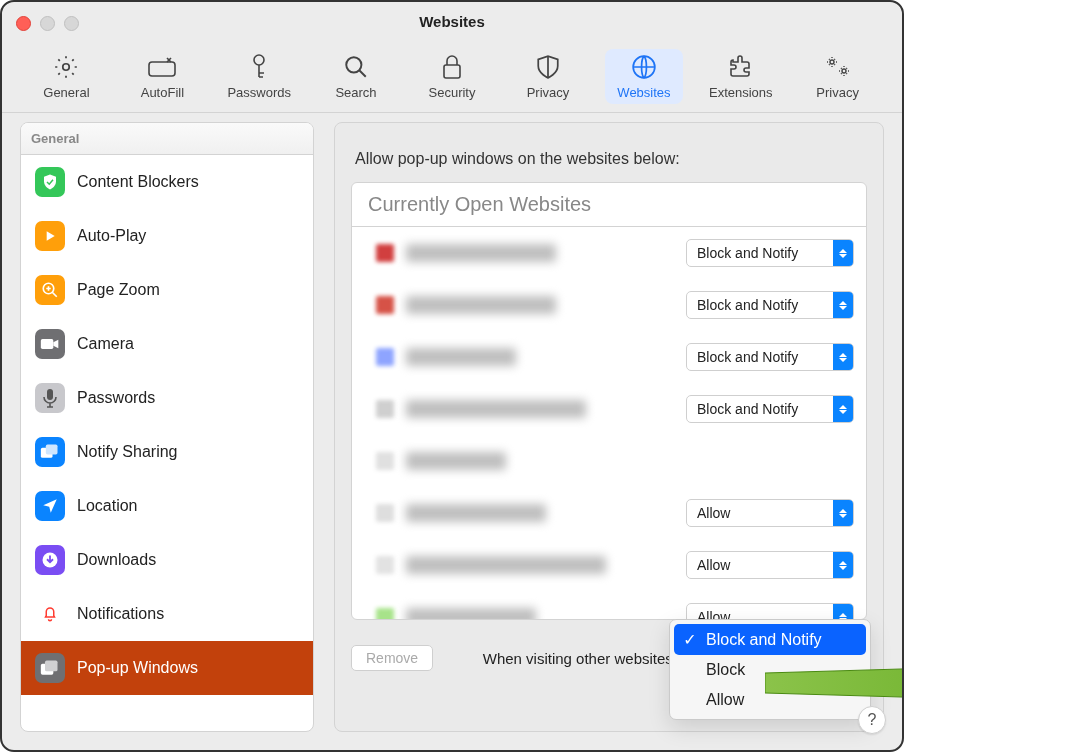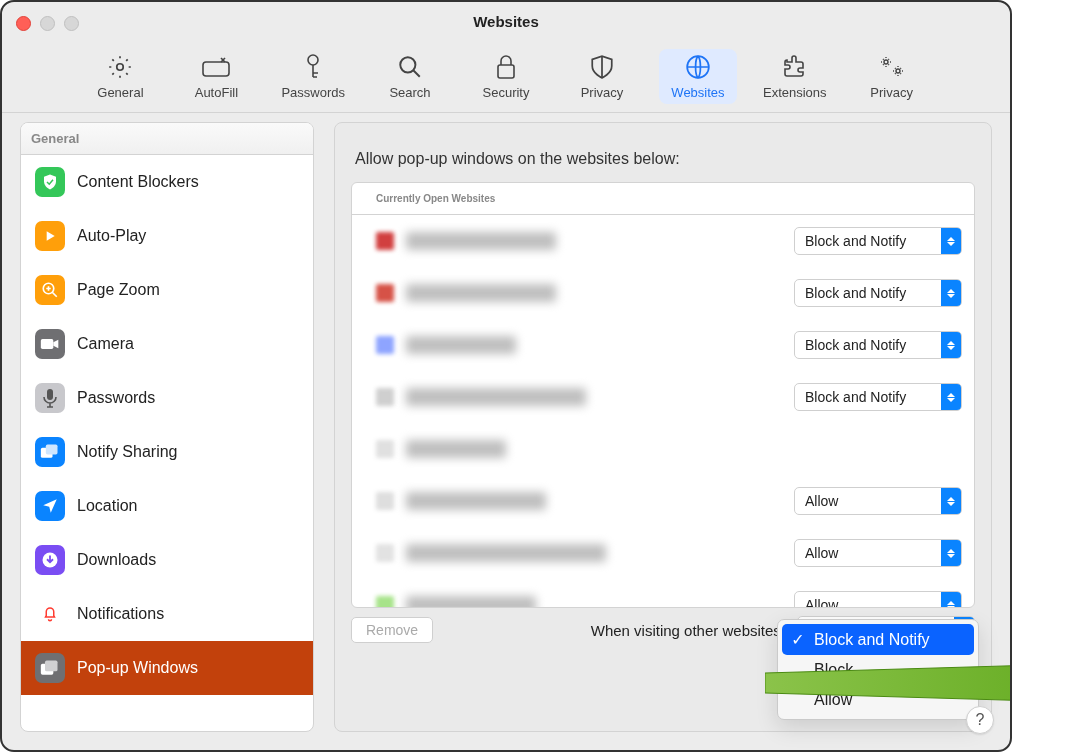--- a/index.html
+++ b/index.html
@@ -2,21 +2,21 @@
 <html><head>
 <meta charset="utf-8">
 <style>
   :root{
     --bg:#ececec; --panel:#f3f3f3; --panel-inner:#eaeaea; --border:#d3d3d3;
     --text:#222; --muted:#8a8a8a; --accent:#1e74f6; --accent2:#0a84ff;
     --white:#ffffff; --shadow:rgba(0,0,0,.12);
   }
   html,body{margin:0;padding:0;height:100%;}
   body{width:1080px;height:752px;font-family:-apple-system,"Helvetica Neue",Arial,sans-serif;color:var(--text);background:#fff;box-sizing:border-box;}
-  .window{width:1012px;height:752px;box-sizing:border-box;border:2px solid #333;border-radius:14px;background:var(--bg);position:relative;overflow:hidden;}
+  .window{width:904px;height:752px;box-sizing:border-box;border:2px solid #333;border-radius:14px;background:var(--bg);position:relative;overflow:hidden;}
   .titlebar{height:38px;display:flex;align-items:center;justify-content:center;position:relative;}
   .traffic{position:absolute;left:14px;top:14px;display:flex;gap:9px;}
   .dot{width:13px;height:13px;border-radius:50%;}
   .dot.red{background:#ff5f57;border:1px solid #e24239;}
   .dot.gray{background:#d7d7d7;border:1px solid #c0c0c0;}
   .title{font-weight:700;font-size:15px;}
   .toolbar{height:72px;display:flex;justify-content:center;align-items:center;gap:18px;padding:0 10px;border-bottom:1px solid var(--border);}
   .tb-item{display:flex;flex-direction:column;align-items:center;justify-content:center;gap:4px;min-width:62px;padding:4px 8px;border-radius:8px;}
   .tb-item .ic{height:28px;display:flex;align-items:center;justify-content:center;color:#444;}
   .tb-item .lbl{font-size:13px;color:#444;}
@@ -28,34 +28,34 @@
   .sidebar{width:292px;border:1px solid var(--border);border-radius:8px;background:var(--white);display:flex;flex-direction:column;overflow:hidden;}
   .sb-head{font-size:13px;color:#888;font-weight:600;padding:8px 10px;background:linear-gradient(#fafafa,#f0f0f0);border-bottom:1px solid var(--border);}
   .sb-list{flex:1;overflow:auto;}
   .sb-item{display:flex;align-items:center;gap:12px;padding:12px 14px;font-size:16px;color:#222;}
   .sb-item.active{background:#c2410c;color:#fff;}
   .sb-ic{width:30px;height:30px;border-radius:7px;display:flex;align-items:center;justify-content:center;color:#fff;flex:0 0 30px;}
 
   .main{flex:1;border:1px solid var(--border);border-radius:8px;background:var(--panel-inner);padding:18px 16px 20px 16px;position:relative;}
   .main h2{margin:9px 0 14px 4px;font-size:16px;font-weight:400;color:#333;}
   .tablebox{background:var(--white);border:1px solid var(--border);border-radius:6px;overflow:hidden;}
-  .tbl-head{font-size:10px;color:#888;font-weight:700;padding:10px 24px;border-bottom:1px solid var(--border);}
+  .tbl-head{font-size:20px;color:#888;font-weight:400;padding:10px 16px;border-bottom:1px solid var(--border);}
   .rows{max-height:392px;overflow:auto;}
   .row{display:flex;align-items:center;justify-content:space-between;padding:6px 12px 6px 24px;min-height:40px;}
   .site{display:flex;align-items:center;gap:12px;min-width:0;flex:1;}
   .favicon{width:18px;height:18px;border-radius:2px;filter:blur(2px);}
   .site-name{height:18px;border-radius:2px;filter:blur(5px);background:#bfbfbf;}
   .select{display:flex;align-items:center;background:#fff;border:1px solid #cfcfcf;border-radius:5px;height:26px;min-width:166px;font-size:14px;overflow:hidden;}
   .select span{flex:1;padding:0 10px;}
   .stepper{width:20px;height:100%;background:#0a84ff;display:flex;flex-direction:column;align-items:center;justify-content:center;gap:1px;}
   .stepper::before,.stepper::after{content:"";width:0;height:0;border-left:4px solid transparent;border-right:4px solid transparent;}
   .stepper::before{border-bottom:4px solid #fff;}
   .stepper::after{border-top:4px solid #fff;}
 
-  .footer{display:flex;align-items:center;gap:12px;margin-top:8px;}
+  .footer{display:flex;align-items:center;gap:12px;margin-top:24px;}
   .btn{background:#fff;border:1px solid #cfcfcf;border-radius:5px;padding:4px 14px;font-size:14px;color:#aaa;}
   .footer .spacer{flex:1;}
   .footer-label{font-size:15px;}
 
   .dropdown{position:absolute;right:12px;top:496px;width:192px;background:#f6f6f6;border:1px solid #cacaca;border-radius:7px;box-shadow:0 8px 22px var(--shadow);padding:4px;}
   .dd-item{display:flex;align-items:center;gap:8px;padding:6px 8px;border-radius:5px;font-size:16px;}
   .dd-item.sel{background:#0a63ff;color:#fff;}
   .check{width:16px;display:inline-flex;justify-content:center;}
 
   .help{position:absolute;right:16px;bottom:16px;width:26px;height:26px;border-radius:50%;background:#fff;border:1px solid #cfcfcf;display:flex;align-items:center;justify-content:center;font-size:16px;color:#555;box-shadow:0 1px 2px rgba(0,0,0,.1);}

